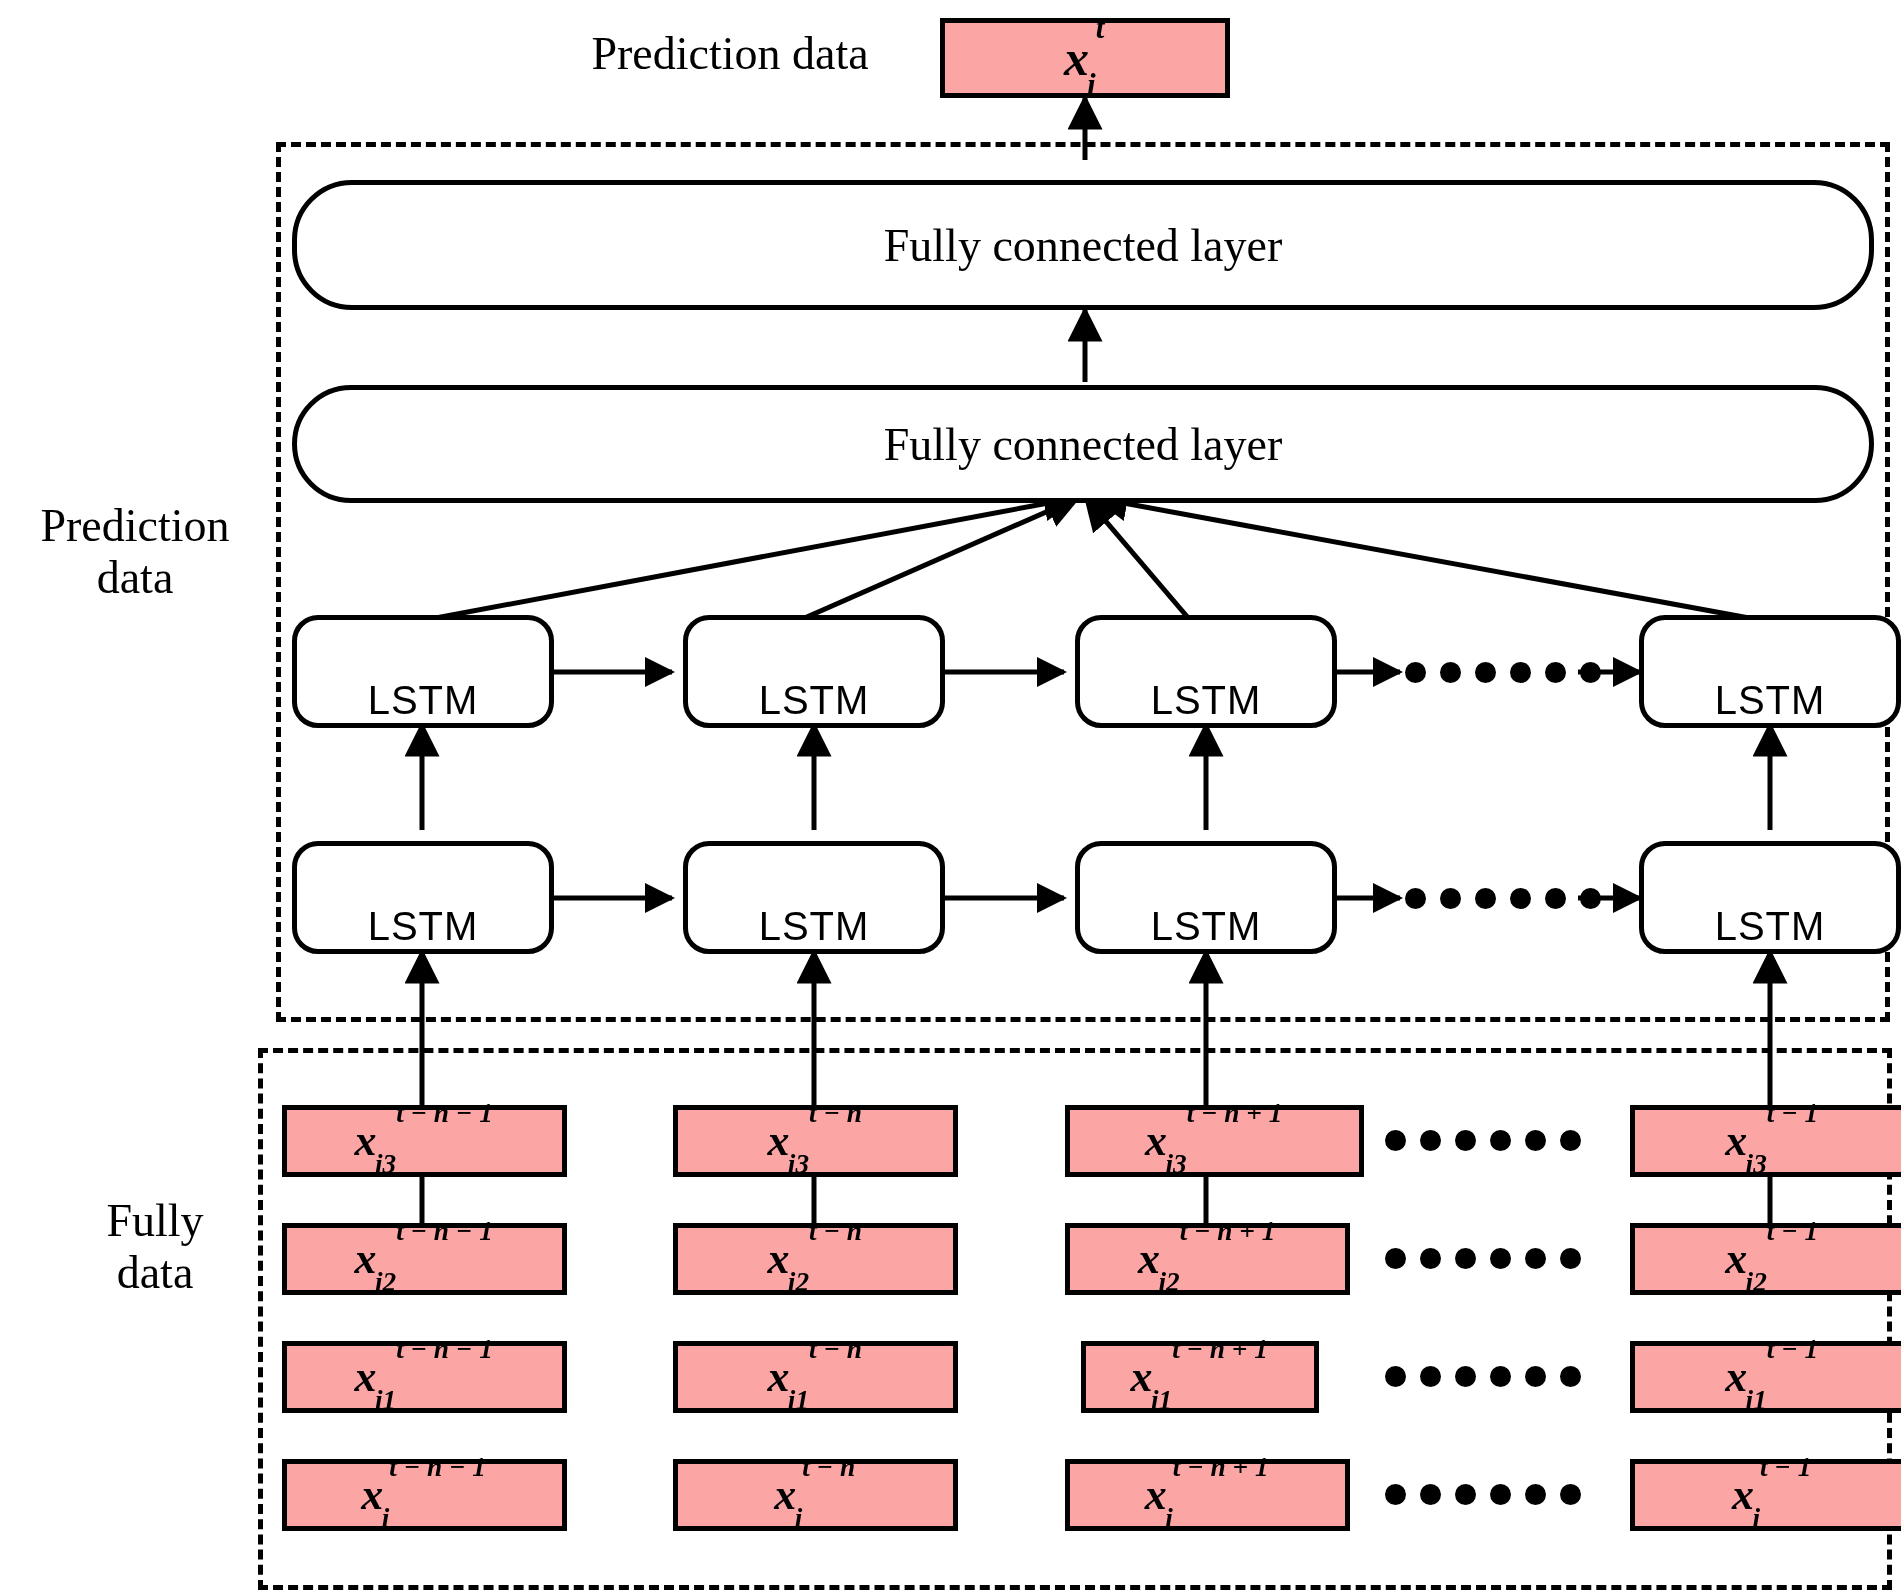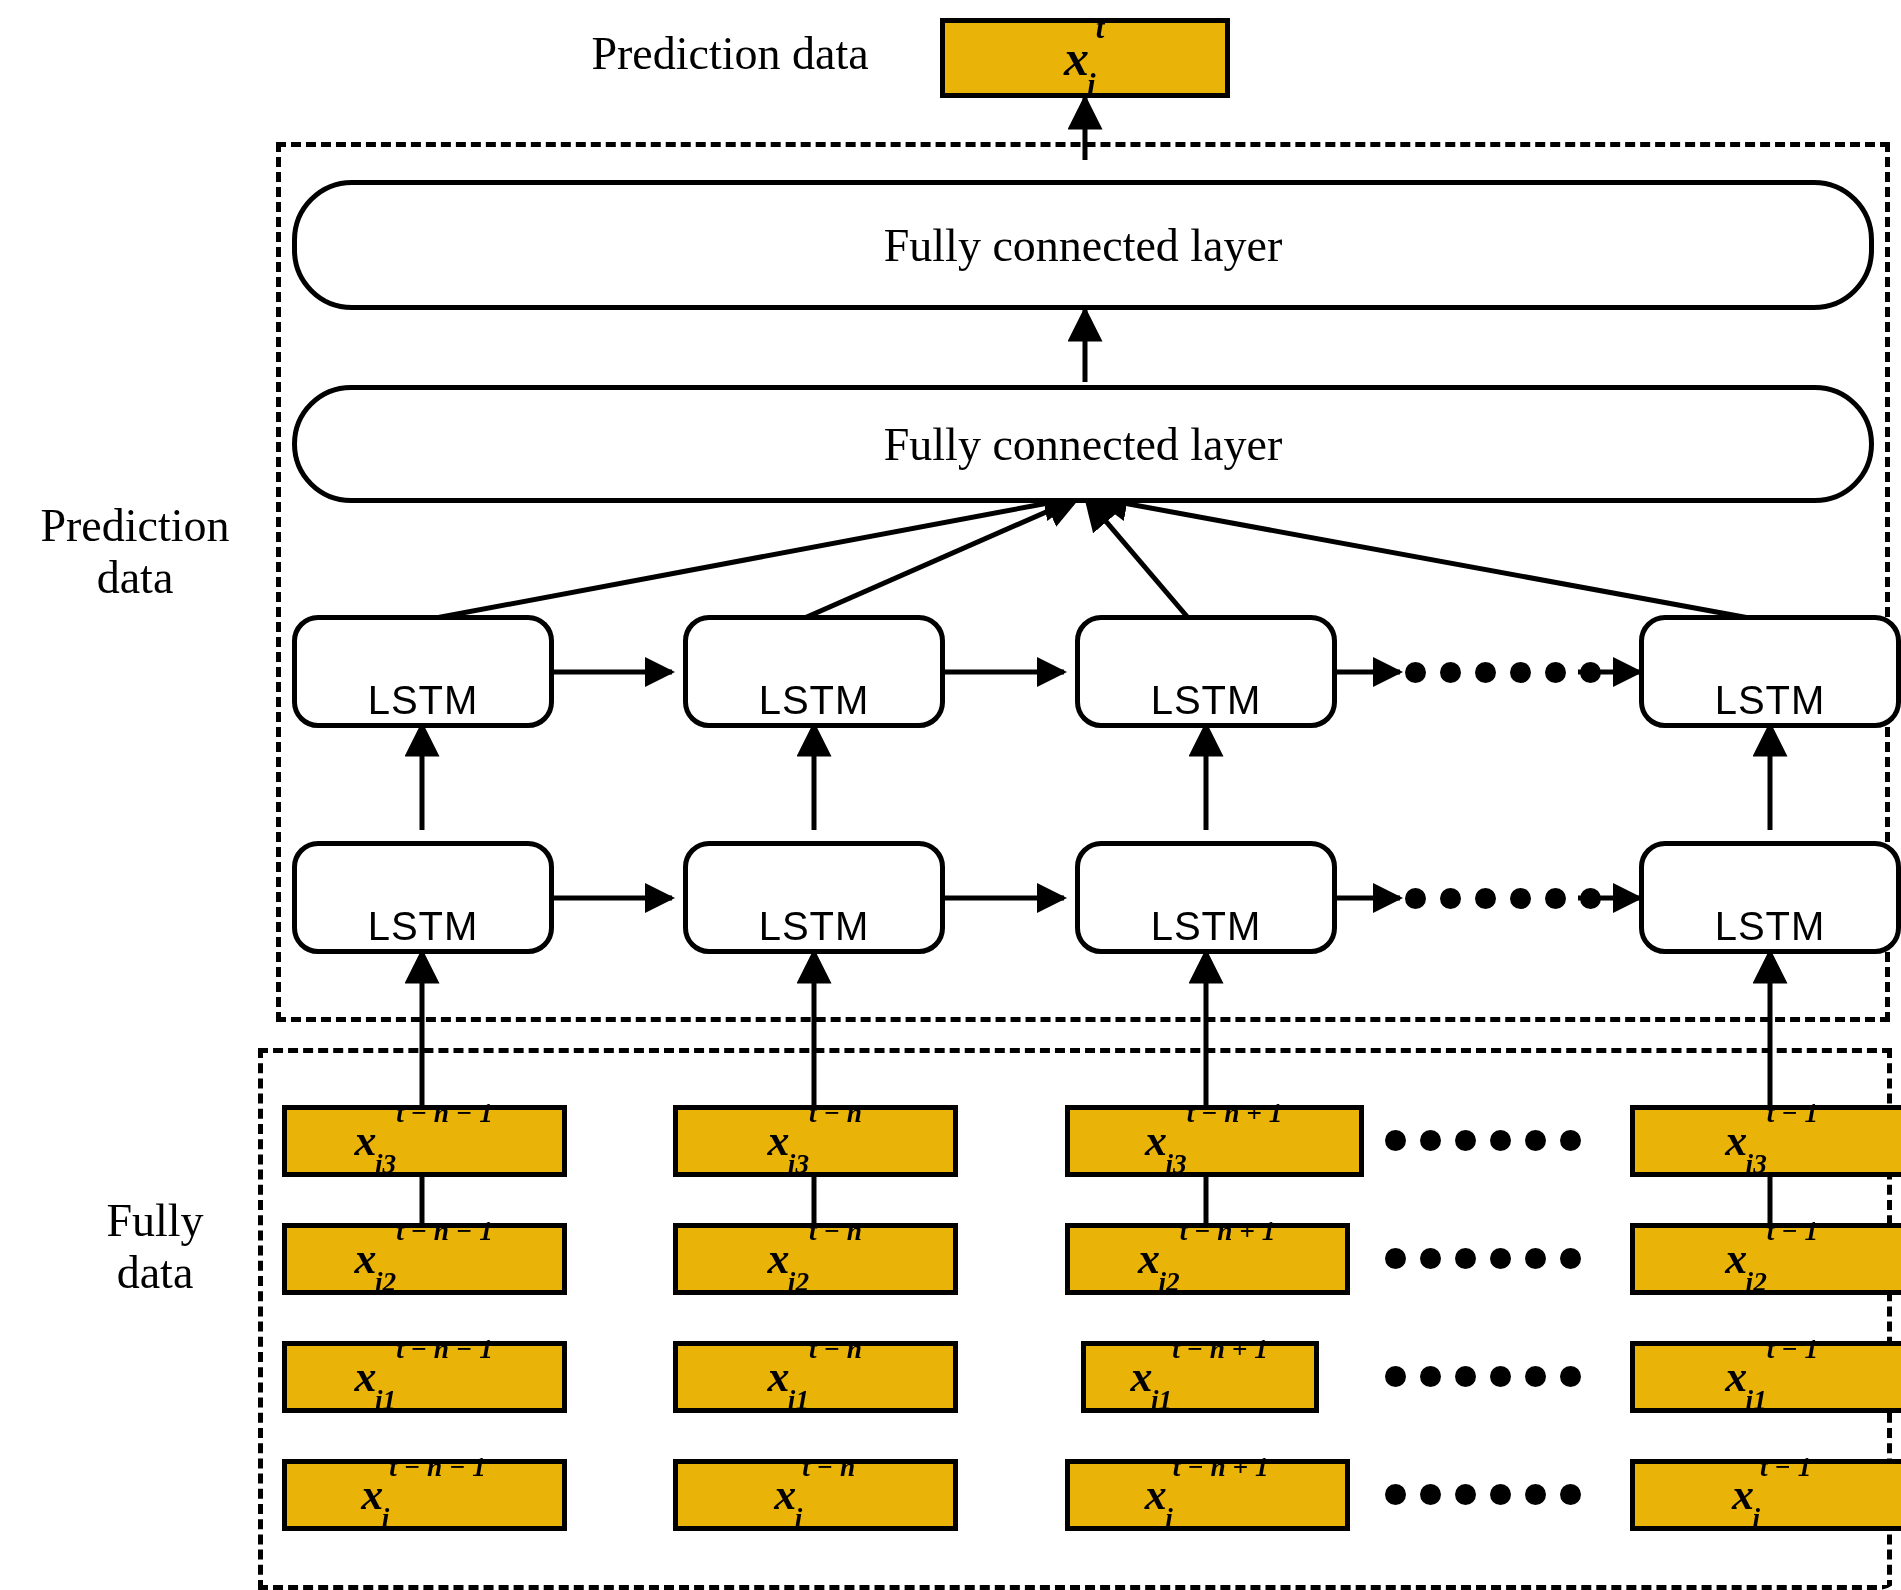--- a/index.html
+++ b/index.html
@@ -10,21 +10,20 @@
   body {
     font-family: "Liberation Serif", serif;
     color: #000;
   }
   #canvas {
     position: relative;
     width: 1901px;
     height: 1590px;
     background: #ffffff;
     overflow: hidden;
-    border-radius: 23px;
   }
 
   
   .serif-label {
     position: absolute;
     font-family: "Liberation Serif", serif;
     font-size: 46px;
     line-height: 1.12;
     text-align: center;
     color: #000;
@@ -37,21 +36,21 @@
     border: 5px dashed #000;
     box-sizing: border-box;
     background: transparent;
   }
 
   
   .data-box {
     position: absolute;
     box-sizing: border-box;
     border: 5px solid #000;
-    background: #eab308;
+    background: #fca5a5;
     display: flex;
     align-items: center;
     justify-content: center;
   }
 
   
   .fc-layer {
     position: absolute;
     box-sizing: border-box;
     border: 5px solid #000;

